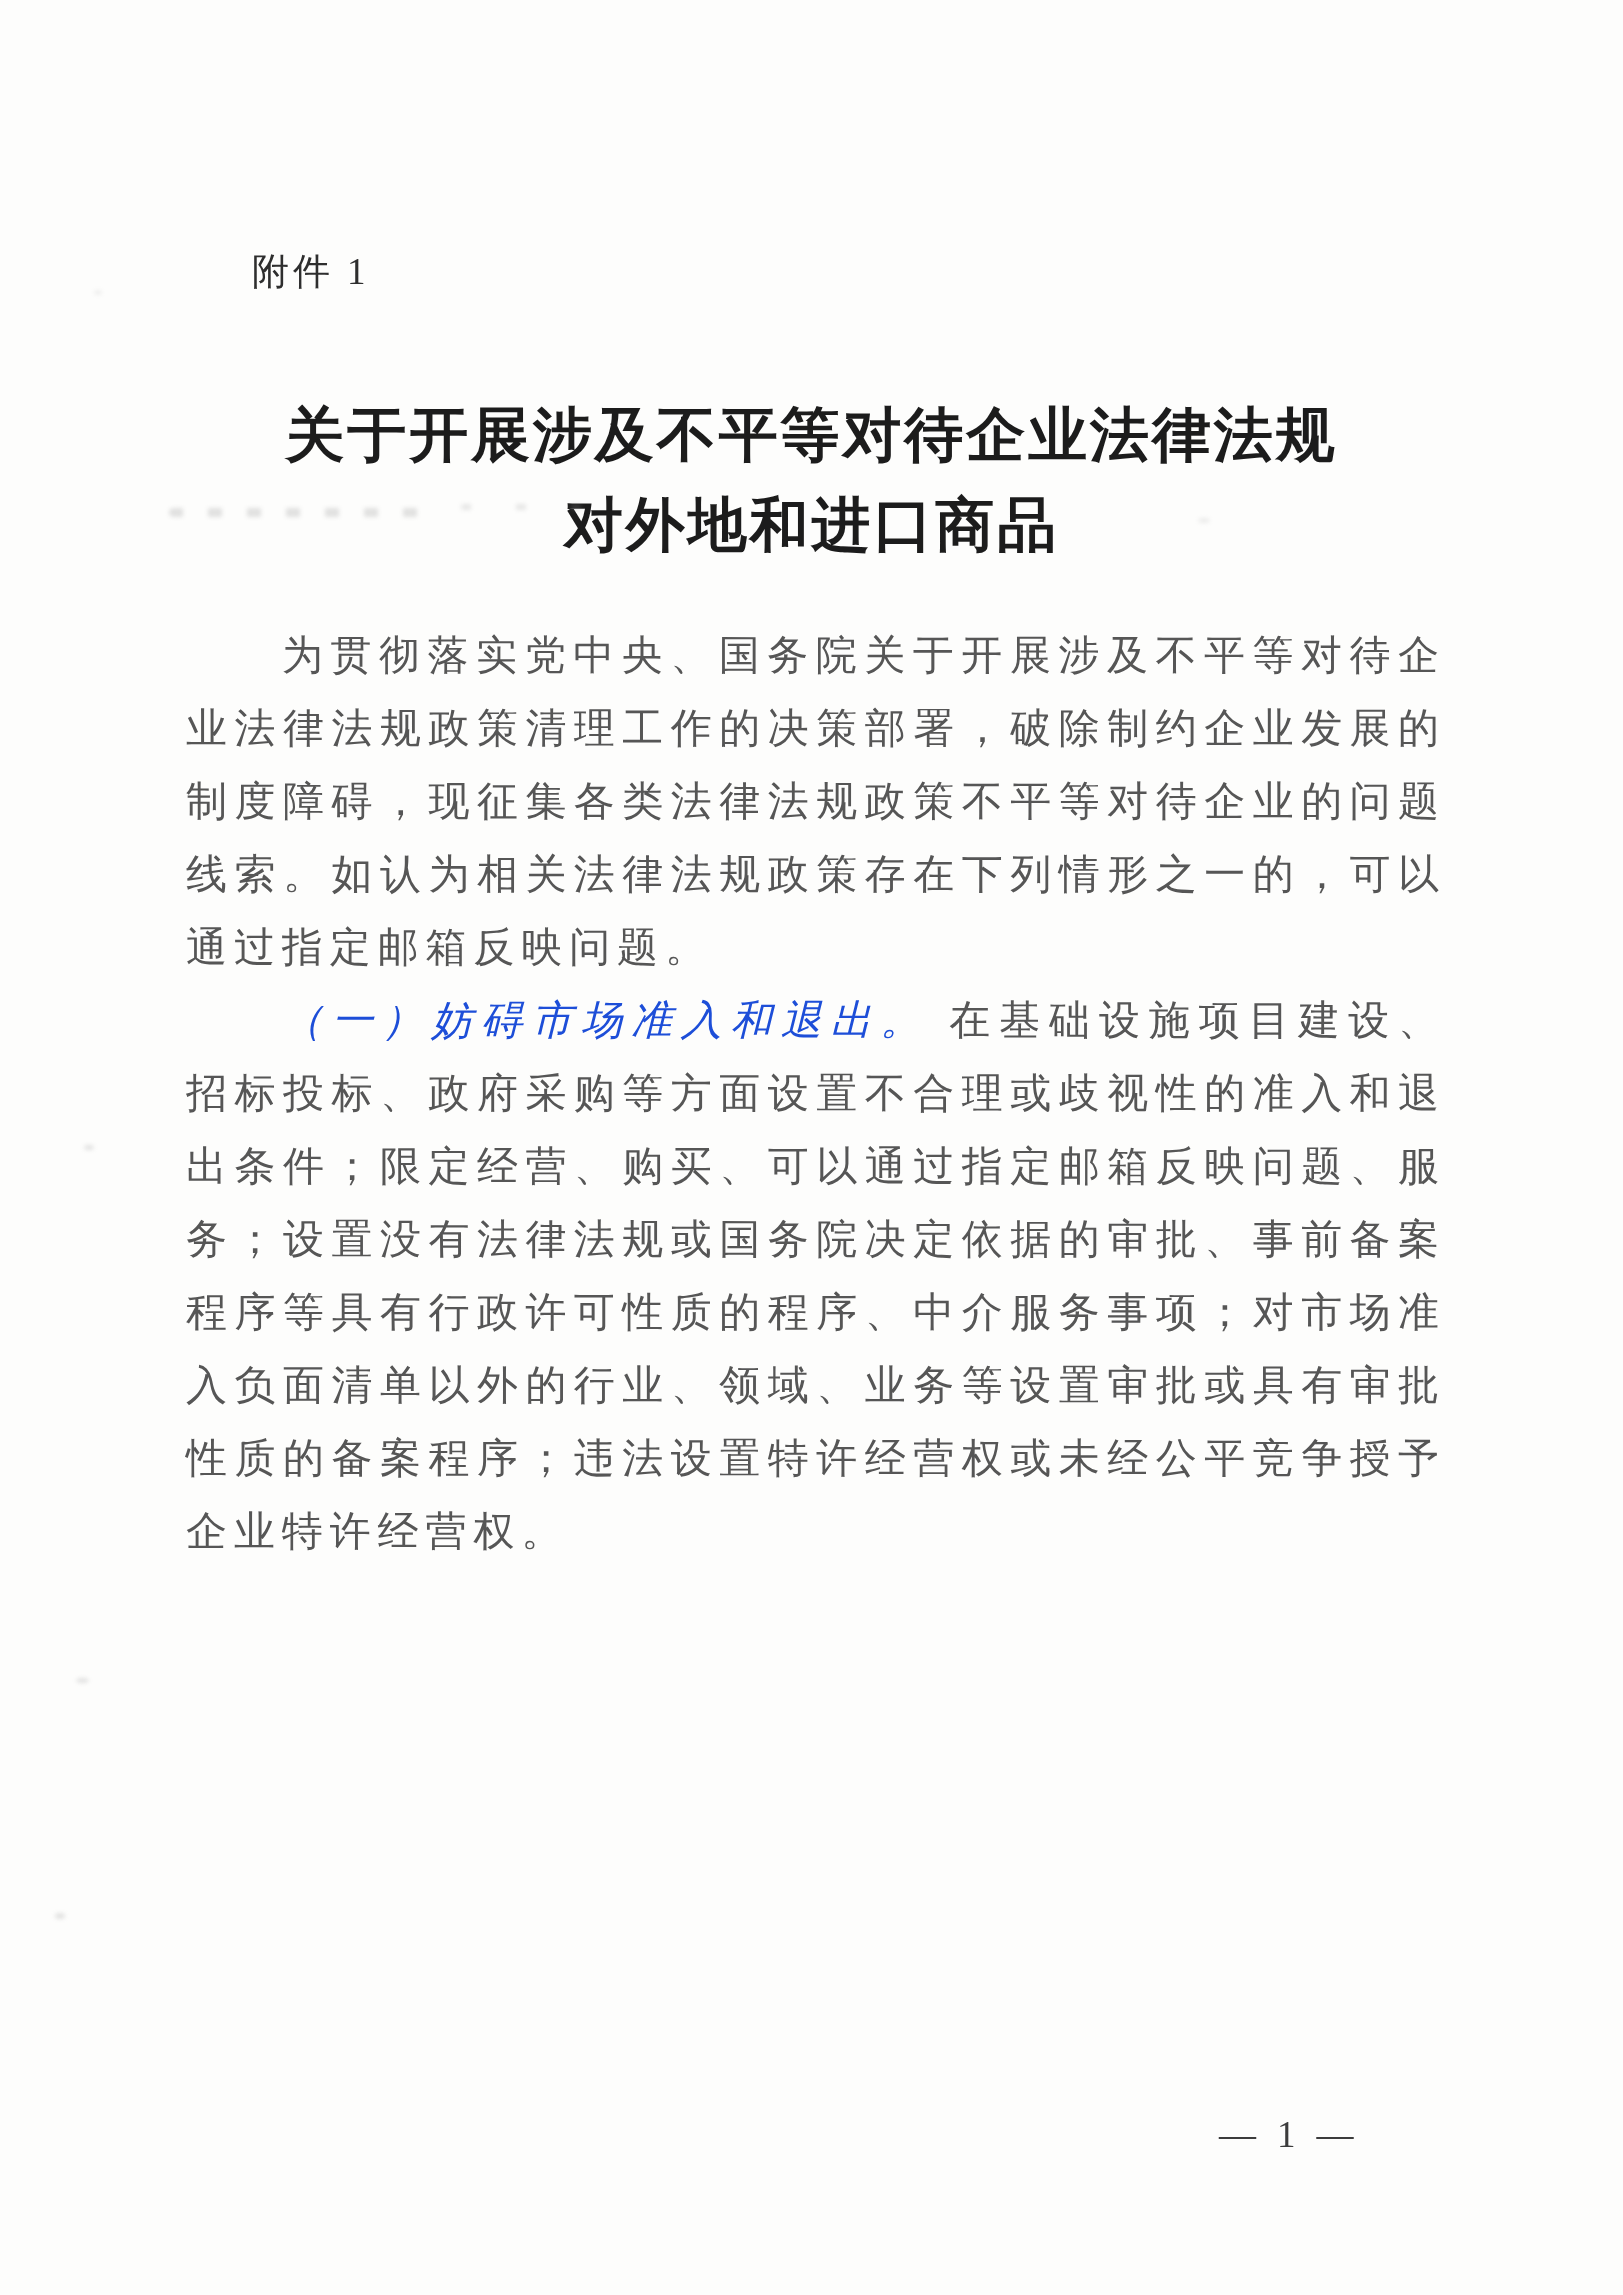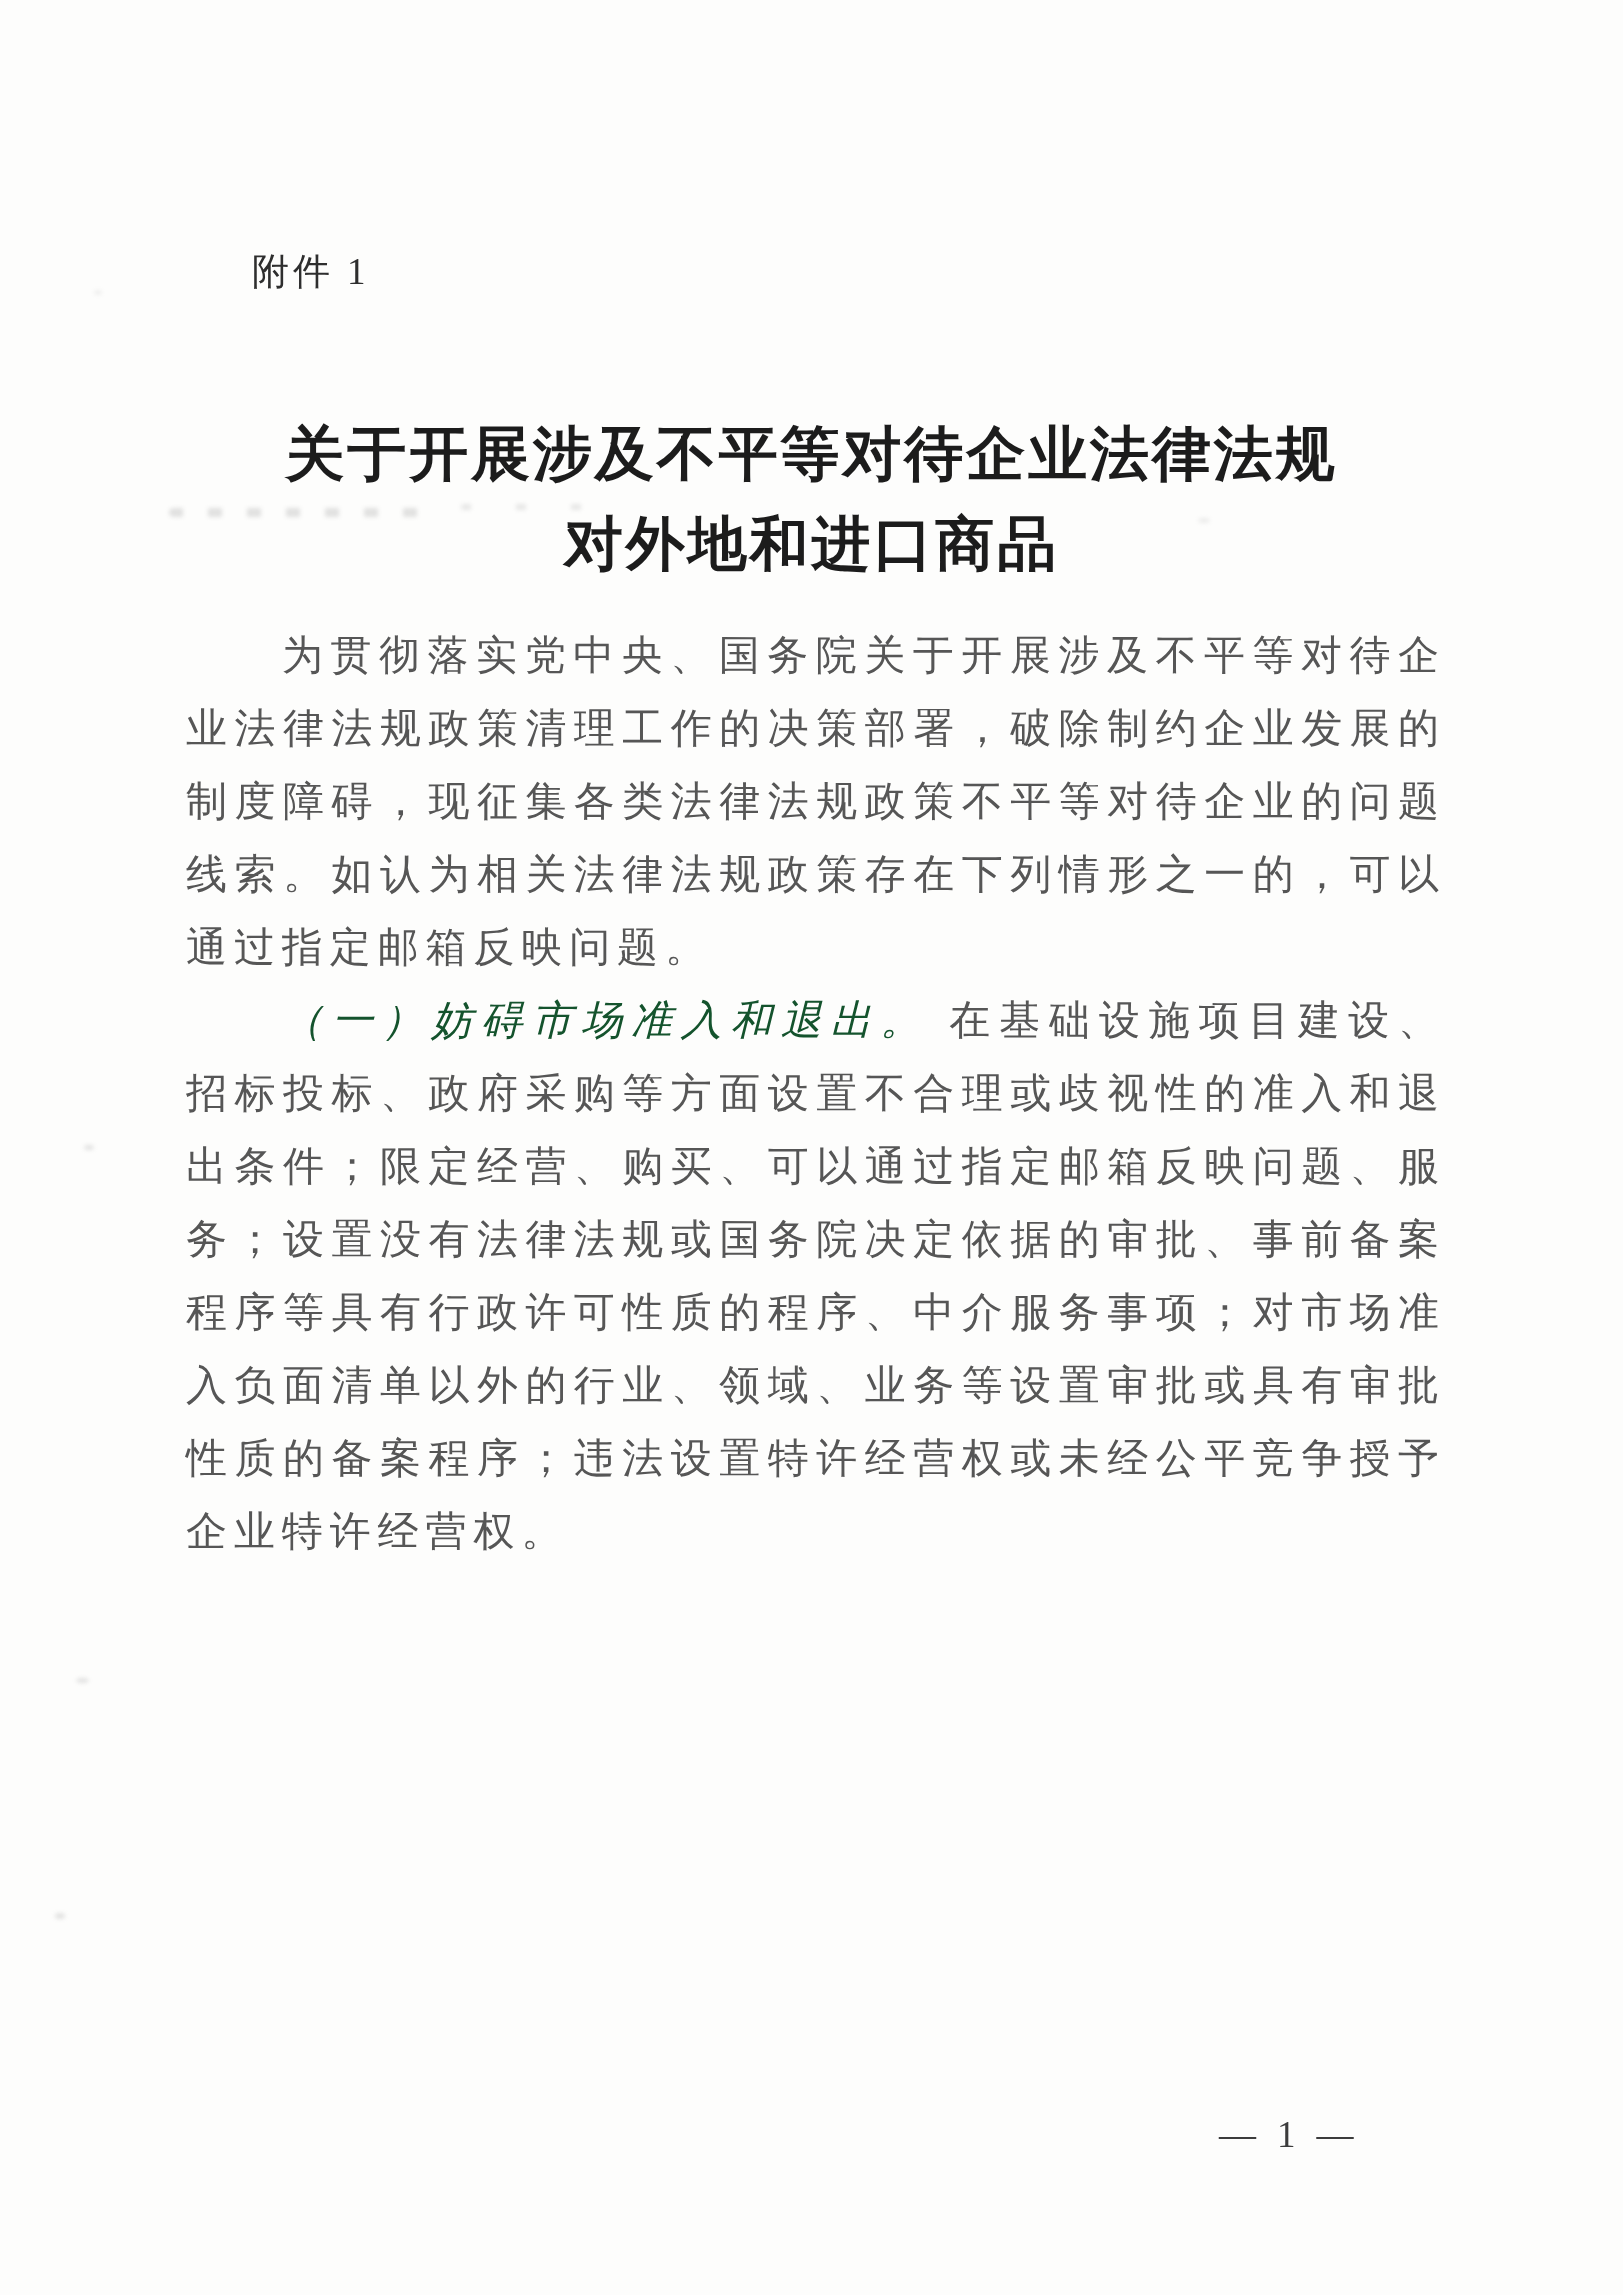--- a/index.html
+++ b/index.html
@@ -21,21 +21,21 @@
     position: absolute;
     left: 252px;
     top: 247px;
     font-size: 37px;
     letter-spacing: 3.9px;
     color: #2e2e2e;
   }
   .title-block {
     position: absolute;
     left: 0;
-    top: 409px;
+    top: 390px;
     width: 100%;
     text-align: center;
     font-weight: bold;
     color: #1c1c1c;
   }
   .title-line {
     font-size: 59px;
     line-height: 90px;
     letter-spacing: 2.9px;
   }
@@ -50,21 +50,21 @@
     text-align: justify;
     color: #565656;
   }
   .para {
     margin: 0;
     padding: 0;
     text-indent: 96px;
   }
   .kaiti {
     font-style: italic;
-    color: #14532d;
+    color: #1d4ed8;
   }
   .footer {
     position: absolute;
     left: 1219px;
     top: 2113px;
     font-size: 37px;
     letter-spacing: 5.9px;
     color: #3c3c3c;
     white-space: nowrap;
   }

